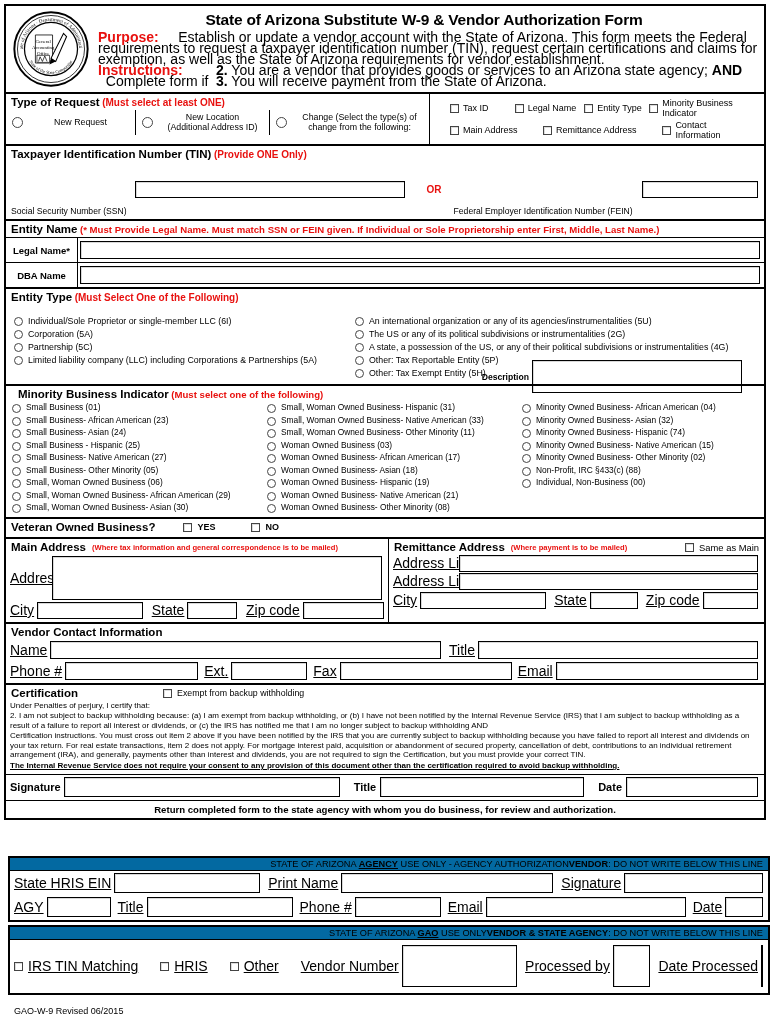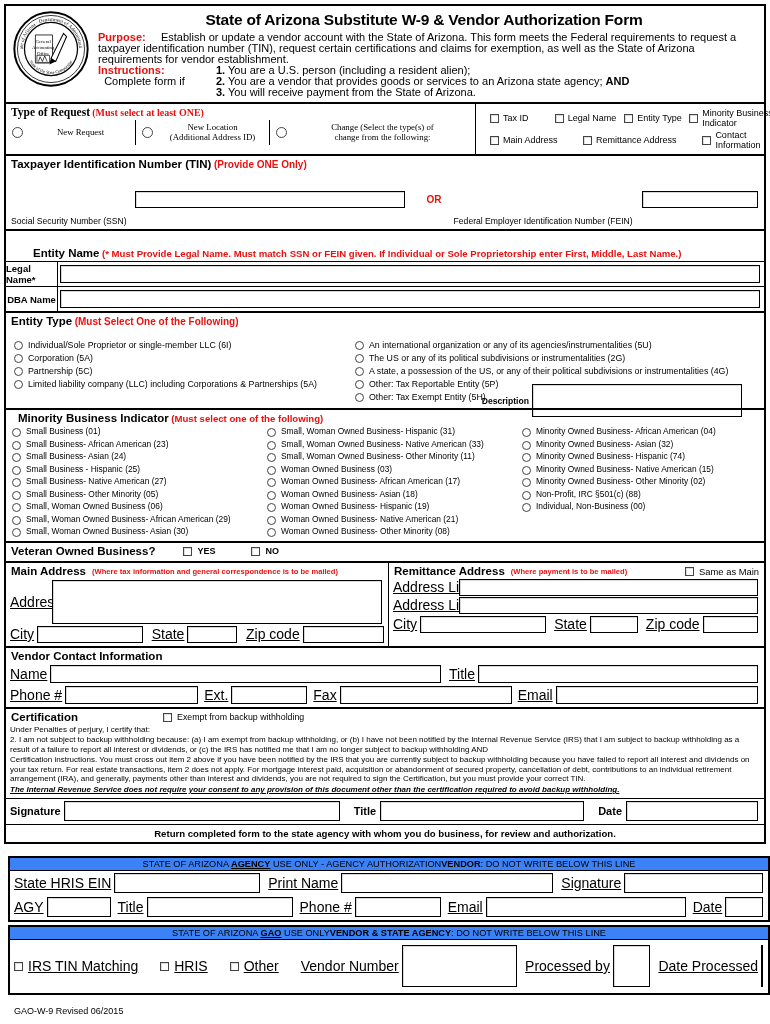--- a/index.html
+++ b/index.html
@@ -45,49 +45,49 @@
   }
 
   
   .header { padding:3px 0 4px 0; position:relative; min-height:86px; }
   .seal { position:absolute; left:6px; top:4px; width:78px; height:78px; }
   .title {
     text-align:center; font-weight:bold; font-size:15.5px;
     letter-spacing:-0.2px; margin:2px 0 3px 78px;
   }
   .purpose-wrap { margin-left:92px; margin-right:6px; }
-  .pline { font-size:11px; line-height:11px; }
+  .pline { font-size:14px; line-height:11px; }
   .plabel { color:#e8110f; font-weight:bold; display:inline-block; }
   .inst-grid { display:flex; }
   .inst-left { width:118px; flex:0 0 auto; }
   .inst-right { flex:1; }
   .inst-right div { line-height:11px; }
   .bnum { font-weight:bold; }
 
   
   .tor { padding:0; }
   .tor-top { padding:2px 0 0 5px; }
   .tor-body { display:flex; align-items:stretch; }
-  .tor-left { width:470px; flex:0 0 auto; display:flex; border-right:1px solid #000;font-family:Liberation Serif, serif; }
+  .tor-left { width:424px; flex:0 0 auto; display:flex; border-right:1px solid #000; }
   .tor-opt { display:flex; align-items:center; gap:7px; padding:2px 4px 3px 6px; border-right:1px solid #000; }
   .tor-opt:last-child { border-right:none; }
   .tor-opt .txt { font-size:8.8px; line-height:10px; text-align:center; }
   .tor-right { flex:1; padding:2px 3px 2px 4px; }
-  .cb-row { display:flex; align-items:center; gap:4px; margin:2px 10px; }
+  .cb-row { display:flex; align-items:center; gap:4px; margin:2px 16px; }
   .cb-item { display:flex; align-items:center; gap:4px; }
   .cb-item .t { font-size:9px; }
 
   
   .tin-top { padding:2px 0 1px 5px; }
   .tin-row { display:flex; align-items:center; padding:1px 4px 3px 5px; gap:4px; }
 
   
-  .en-top { padding:16px 0 1px 5px;margin-left:22px; }
+  .en-top { padding:2px 0 1px 5px; }
   .en-row { display:flex; align-items:stretch; border-top:1px solid #000; }
-  .en-lbl { width:52px; flex:0 0 auto; display:flex; align-items:center; justify-content:center;
+  .en-lbl { width:72px; flex:0 0 auto; display:flex; align-items:center; justify-content:center;
             font-weight:bold; font-size:9.5px; border-right:1px solid #000; }
   .en-inp { flex:1; margin:3px 4px 3px 2px; }
 
   
   .et-top { padding:2px 0 1px 5px; }
   .et-body { display:flex; padding:1px 16px 3px 0; position:relative;margin-top:8px; }
   .et-col1 { width:346px; flex:0 0 auto; padding-left:8px; }
   .et-col2 { flex:1; padding-left:3px; position:relative; }
   .opt { display:flex; align-items:center; gap:5px; margin:2px 0; }
   .opt .t { font-size:8.8px; line-height:11px; }
@@ -116,29 +116,29 @@
   .ml-lbl { font-size:14px; white-space:nowrap;text-decoration:underline; }
 
   
   .vc-top { padding:2px 0 1px 5px; }
   .vc-row { display:flex; align-items:center; padding:1px 4px 2px 4px; }
 
   
   .cert-hd { display:flex; align-items:center; gap:10px; padding:2px 0 1px 5px; }
   .cert-body { padding:0 5px 2px 4px; }
   .cert-body p { margin:0 0 1px 0; font-size:8px; line-height:9.6px; }
-  .cert-ital { font-style:italic; font-weight:bold; text-decoration:underline; font-size:8.3px; line-height:10px; }
+  .cert-ital { font-weight:bold; text-decoration:underline; font-size:8.3px; line-height:10px; }
   .sig-row { display:flex; align-items:center; border-top:1px solid #000; padding:2px 4px 3px 4px; }
   .sig-lbl { font-weight:bold; font-size:11px; }
   .return-row { border-top:1px solid #000; text-align:center; font-weight:bold; font-size:9.6px; padding:3px 0 3px 0; }
 
   
   .offblock { border:2px solid #000; margin:4px 4px 0 4px; }
-  .offbar { background:#3b82f6; border-bottom:1px solid #000; display:flex;
-            justify-content:center; align-items:center; padding:1px 5px; font-size:9.2px; }
+  .offbar { background:#0369a1; border-bottom:1px solid #000; display:flex;
+            justify-content:flex-end; align-items:center; padding:1px 5px; font-size:9.2px; }
   .offbar .u { text-decoration:underline; font-weight:bold; }
   .offrow { display:flex; align-items:center; padding:2px 4px; }
 
   .footer { position:absolute; left:14px; top:1006px; font-size:9px; }
 </style>
 </head>
 <body>
 
 <div class="page">
 
@@ -177,24 +177,20 @@
           <span class="plabel">Purpose:</span>
           &nbsp;&nbsp;&nbsp;&nbsp;<span>Establish or update a vendor account with the State of Arizona.  This form meets the Federal requirements to request a taxpayer identification number (TIN), request certain certifications and claims for exemption, as well as the State of Arizona requirements  for vendor establishment.</span>
         </div>
         <div class="inst-grid">
           <div class="inst-left pline">
             <span class="plabel">Instructions:</span>
             &nbsp;&nbsp;<span>Complete form if</span>
           </div>
           <div class="inst-right pline">
             <div>
-              <span class="bnum">1.</span>
-              <span>You are a U.S. person (including a resident alien);</span>
-            </div>
-            <div>
               <span class="bnum">2.</span>
               <span>You are a vendor that provides goods or services to an Arizona state agency;</span>
               <span class="bnum">AND</span>
             </div>
             <div>
               <span class="bnum">3.</span>
               <span>You will receive payment from the State of Arizona.</span>
             </div>
           </div>
         </div>
@@ -450,21 +446,21 @@
           <div class="mopt">
               <span class="radio"></span>
               <span class="t">Minority Owned Business- Native American    (15)</span>
             </div>
           <div class="mopt">
               <span class="radio"></span>
               <span class="t">Minority Owned Business- Other Minority    (02)</span>
             </div>
           <div class="mopt">
               <span class="radio"></span>
-              <span class="t">Non-Profit, IRC  §501(c)    (88)</span>
+              <span class="t">Non-Profit, IRC  §433(c)    (88)</span>
             </div>
           <div class="mopt">
               <span class="radio"></span>
               <span class="t">Individual, Non-Business    (00)</span>
             </div>
         </div>
       </div>
     </div>
 
     <div class="sec">

